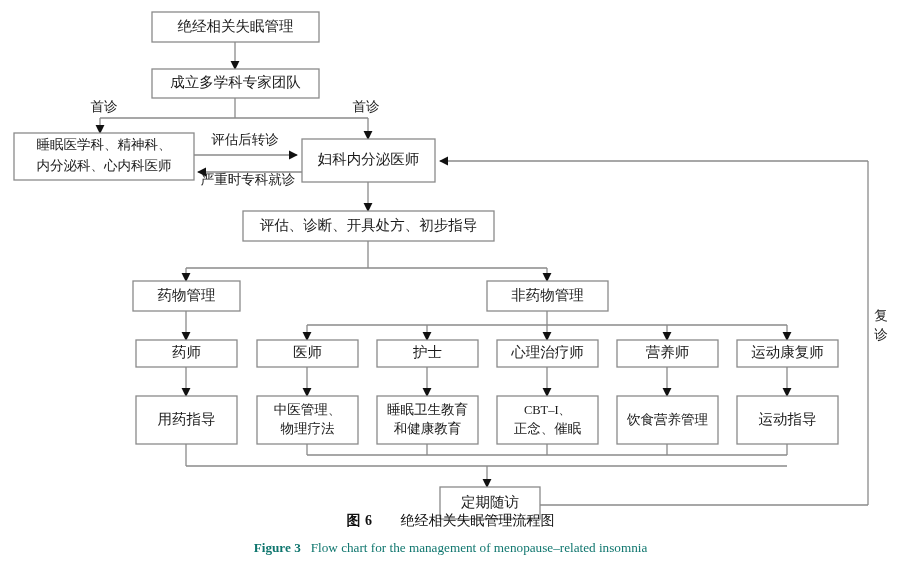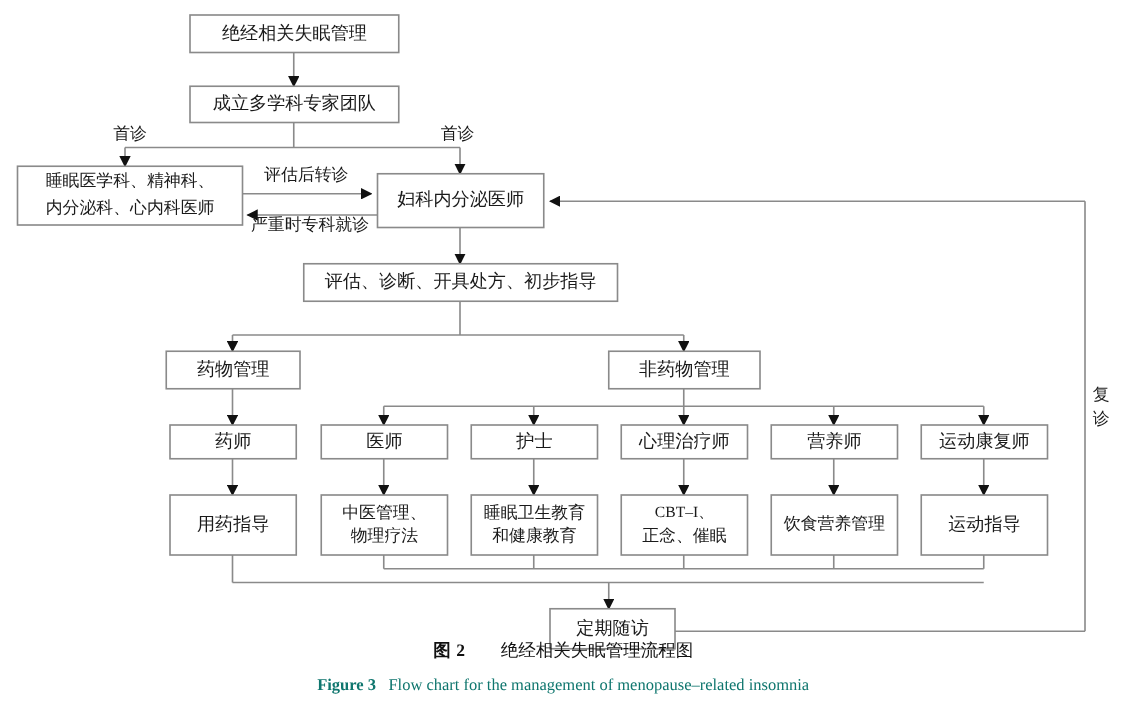--- a/index.html
+++ b/index.html
@@ -232,20 +232,20 @@
       <text class="edge-label" x="104" y="108">首诊</text>
       <text class="edge-label" x="366" y="108">首诊</text>
       <text class="edge-label" x="245" y="141">评估后转诊</text>
       <text class="edge-label" x="248" y="181">严重时专科就诊</text>
       <text class="vert-label" x="881" y="317">复</text>
       <text class="vert-label" x="881" y="336">诊</text>
     </g>
   </svg>
 
   <div class="caption-block" id="caption-cn">
-    <span class="cap-num">图 2</span><span class="cap-txt">绝经相关失眠管理流程图</span>
+    <span class="cap-num">图 6</span><span class="cap-txt">绝经相关失眠管理流程图</span>
   </div>
 
   <div class="caption-block" id="caption-en">
     <span class="cap-num">Figure 3</span><span class="cap-txt">Flow chart for the management of menopause–related insomnia</span>
   </div>
 
 </div>
 
 </body></html>

